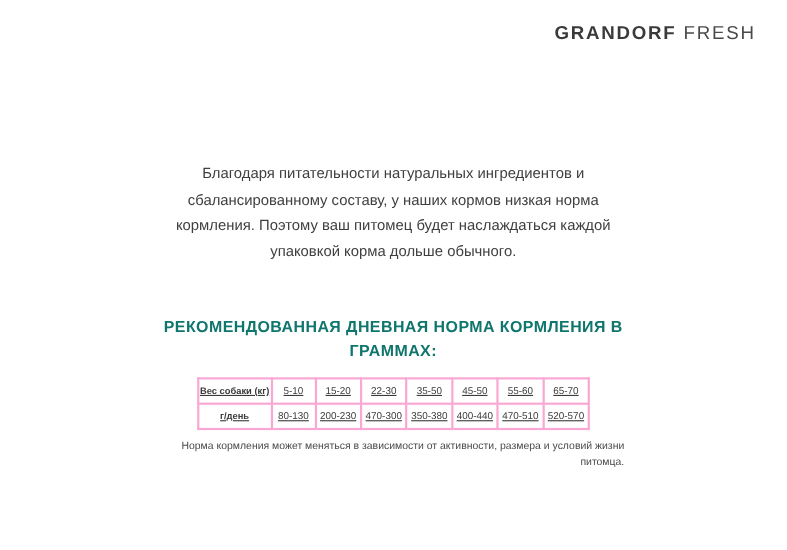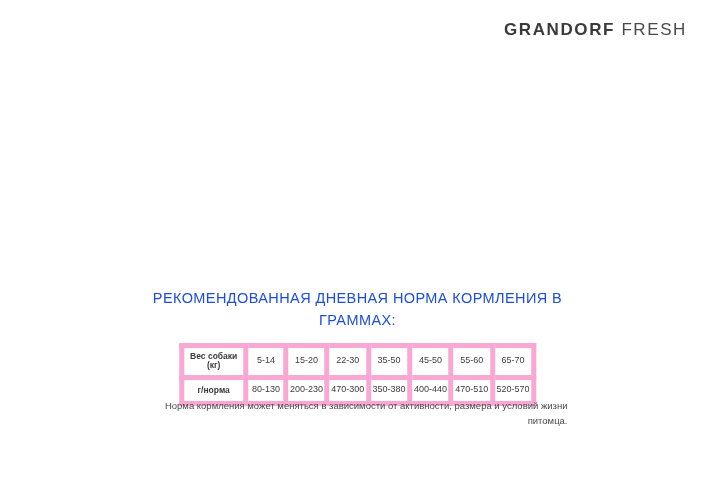--- a/index.html
+++ b/index.html
@@ -82,42 +82,43 @@
 
   
   .section-title {
     position: absolute;
     top: 288px;
     left: 50%;
     transform: translateX(-50%);
     width: 460px;
     text-align: center;
     font-size: 14.5px;
-    font-weight: normal;
+    font-weight: bold;
     line-height: 1.5;
     letter-spacing: 0.4px;
-    color: #1d4ed8;
+    color: #0f766e;
   }
 
   
   .feeding-table {
     position: absolute;
     top: 343px;
     left: 50%;
     transform: translateX(-50%);
     border-collapse: collapse;
     font-size: 9px;
     color: #3b3b3b;
   }
   .feeding-table td {
-    border: 5px solid #f9a8d4;
+    border: 2px solid #f9a8d4;
     text-align: center;
     padding: 4px 0;
     height: 13px;
     line-height: 1.1;
+    text-decoration: underline;
   }
   .feeding-table td.rowhead {
     font-weight: bold;
     width: 96px;
     font-size: 8.5px;
   }
   .feeding-table td.val {
     width: 58px;
   }
 
@@ -137,37 +138,38 @@
 </head>
 <body>
 
 <div class="page">
 
   <div class="brand">
     <span class="brand-bold">GRANDORF</span><span>&nbsp;</span><span class="brand-light">FRESH</span>
   </div>
 
 
+  <div class="intro">Благодаря питательности натуральных ингредиентов и сбалансированному составу, у наших кормов низкая норма кормления. Поэтому ваш питомец будет наслаждаться каждой упаковкой корма дольше обычного.</div>
 
   <div class="section-title">РЕКОМЕНДОВАННАЯ ДНЕВНАЯ НОРМА КОРМЛЕНИЯ В ГРАММАХ:</div>
 
   <table class="feeding-table">
     <tbody>
       <tr>
         <td class="rowhead">Вес собаки (кг)</td>
-        <td class="val">5-14</td>
+        <td class="val">5-10</td>
         <td class="val">15-20</td>
         <td class="val">22-30</td>
         <td class="val">35-50</td>
         <td class="val">45-50</td>
         <td class="val">55-60</td>
         <td class="val">65-70</td>
       </tr>
       <tr>
-        <td class="rowhead">г/норма</td>
+        <td class="rowhead">г/день</td>
         <td class="val">80-130</td>
         <td class="val">200-230</td>
         <td class="val">470-300</td>
         <td class="val">350-380</td>
         <td class="val">400-440</td>
         <td class="val">470-510</td>
         <td class="val">520-570</td>
       </tr>
     </tbody>
   </table>

